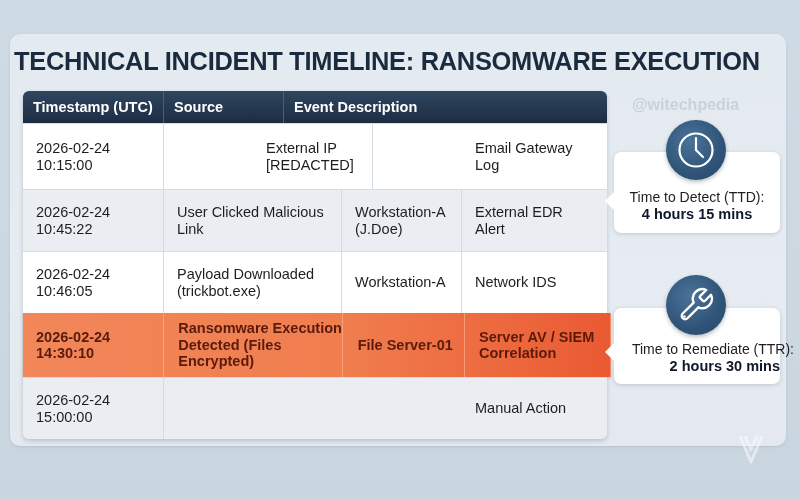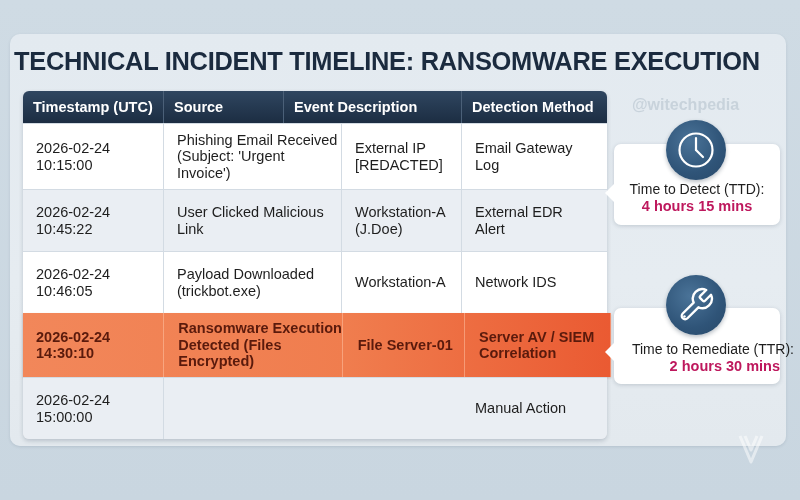--- a/index.html
+++ b/index.html
@@ -112,35 +112,35 @@
   }
   .metric-card::before {
     content: "";
     position: absolute;
     left: -9px; top: 50%;
     margin-top: -10px;
     border-top: 10px solid transparent;
     border-bottom: 10px solid transparent;
     border-right: 10px solid #ffffff;
   }
-  .ttd-card { top: 144px; height: 81px; }
+  .ttd-card { top: 152px; height: 81px; }
   .ttr-card { top: 308px; height: 76px; text-align: right; }
   .ttd-card::before { margin-top: -2px; }
   .ttr-card::before { margin-top: -4px; }
   .metric-label {
     display: block;
     font-size: 14px;
     color: #1e1e1e;
     white-space: nowrap;
   }
   .metric-value {
     display: block;
     font-size: 14.5px;
     font-weight: bold;
-    color: #be185d;
+    color: #0f172a;
   }
   .ttd-card .metric-label { margin-top: 37px; }
   .ttr-card .metric-label { margin-top: 33px; }
   .metric-card .metric-value { margin-top: 1px; }
   .ttr-card .metric-label { margin-left: -6px; margin-right: -14px; }
 
   .icon-circle {
     position: absolute;
     width: 60px; height: 60px;
     border-radius: 50%;
@@ -164,29 +164,25 @@
 
 <div class="panel"></div>
 
 <h1 class="title">TECHNICAL INCIDENT TIMELINE: RANSOMWARE EXECUTION</h1>
 
 <div class="table-wrap">
   <div class="thead">
     <div class="th c1">Timestamp (UTC)</div>
     <div class="th c3">Source</div>
     <div class="th c2">Event Description</div>
-    <div class="th c4">Detection Method</div>
   </div>
 
   <div class="row white r1">
     <div class="td c1">2026-02-24
 10:15:00</div>
-    <div class="td c2">Phishing Email Received
-(Subject: 'Urgent
-Invoice')</div>
     <div class="td c3">External IP
 [REDACTED]</div>
     <div class="td c4">Email Gateway
 Log</div>
   </div>
 
   <div class="row grey r2">
     <div class="td c1">2026-02-24
 10:45:22</div>
     <div class="td c2">User Clicked Malicious

